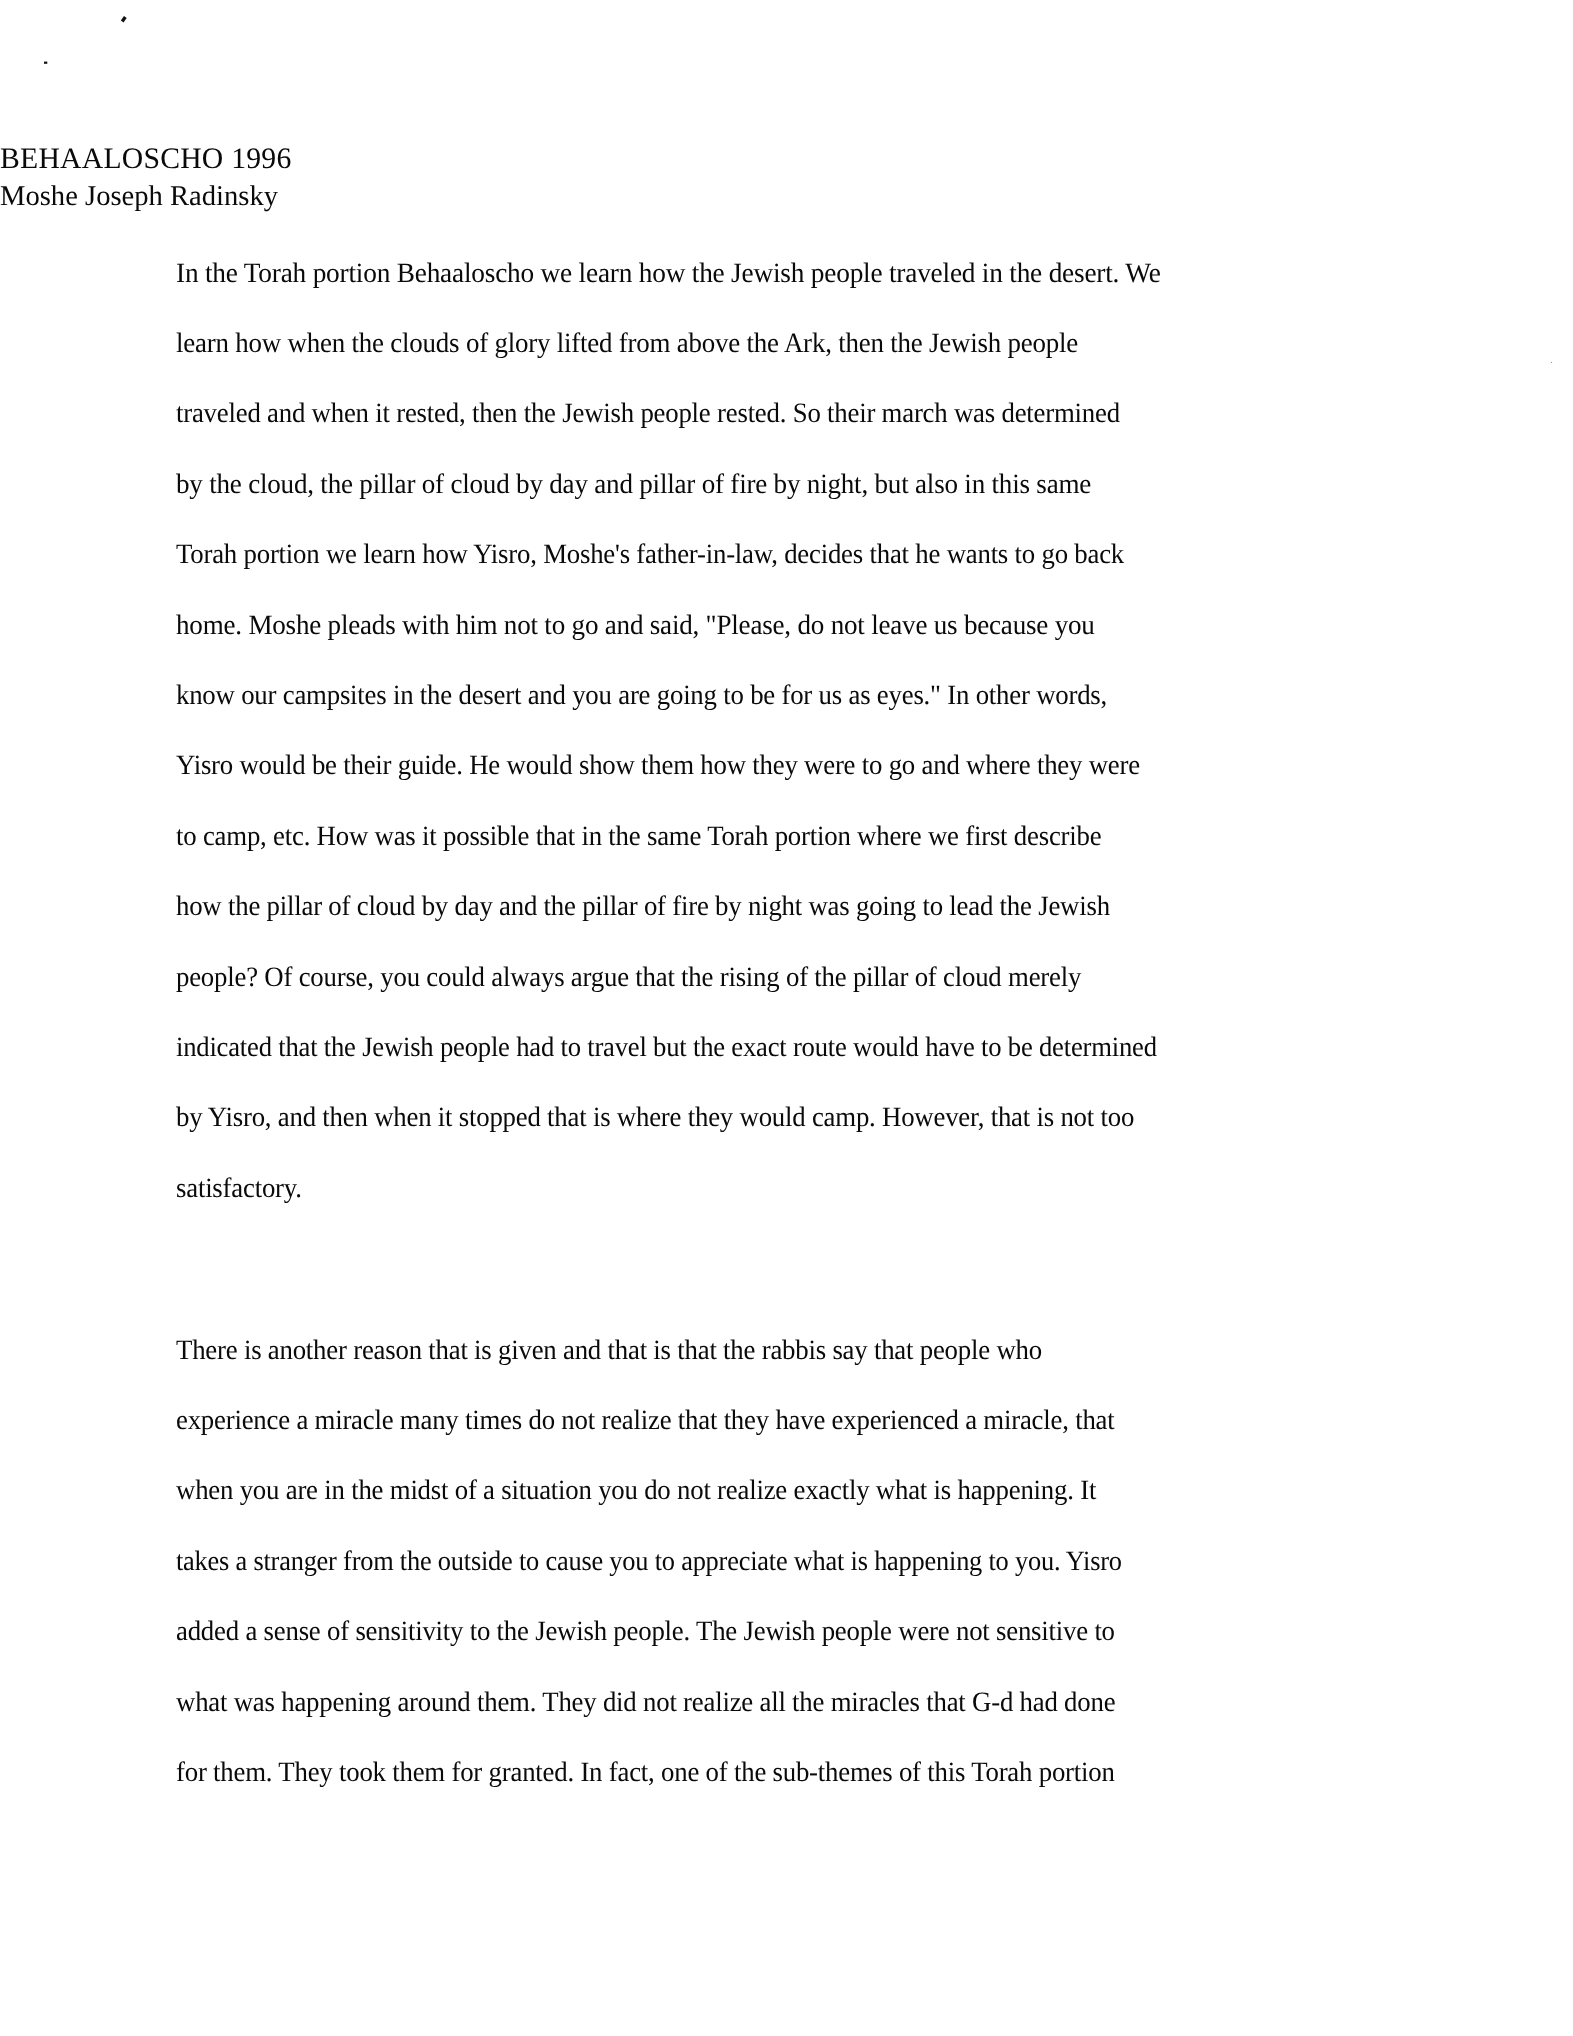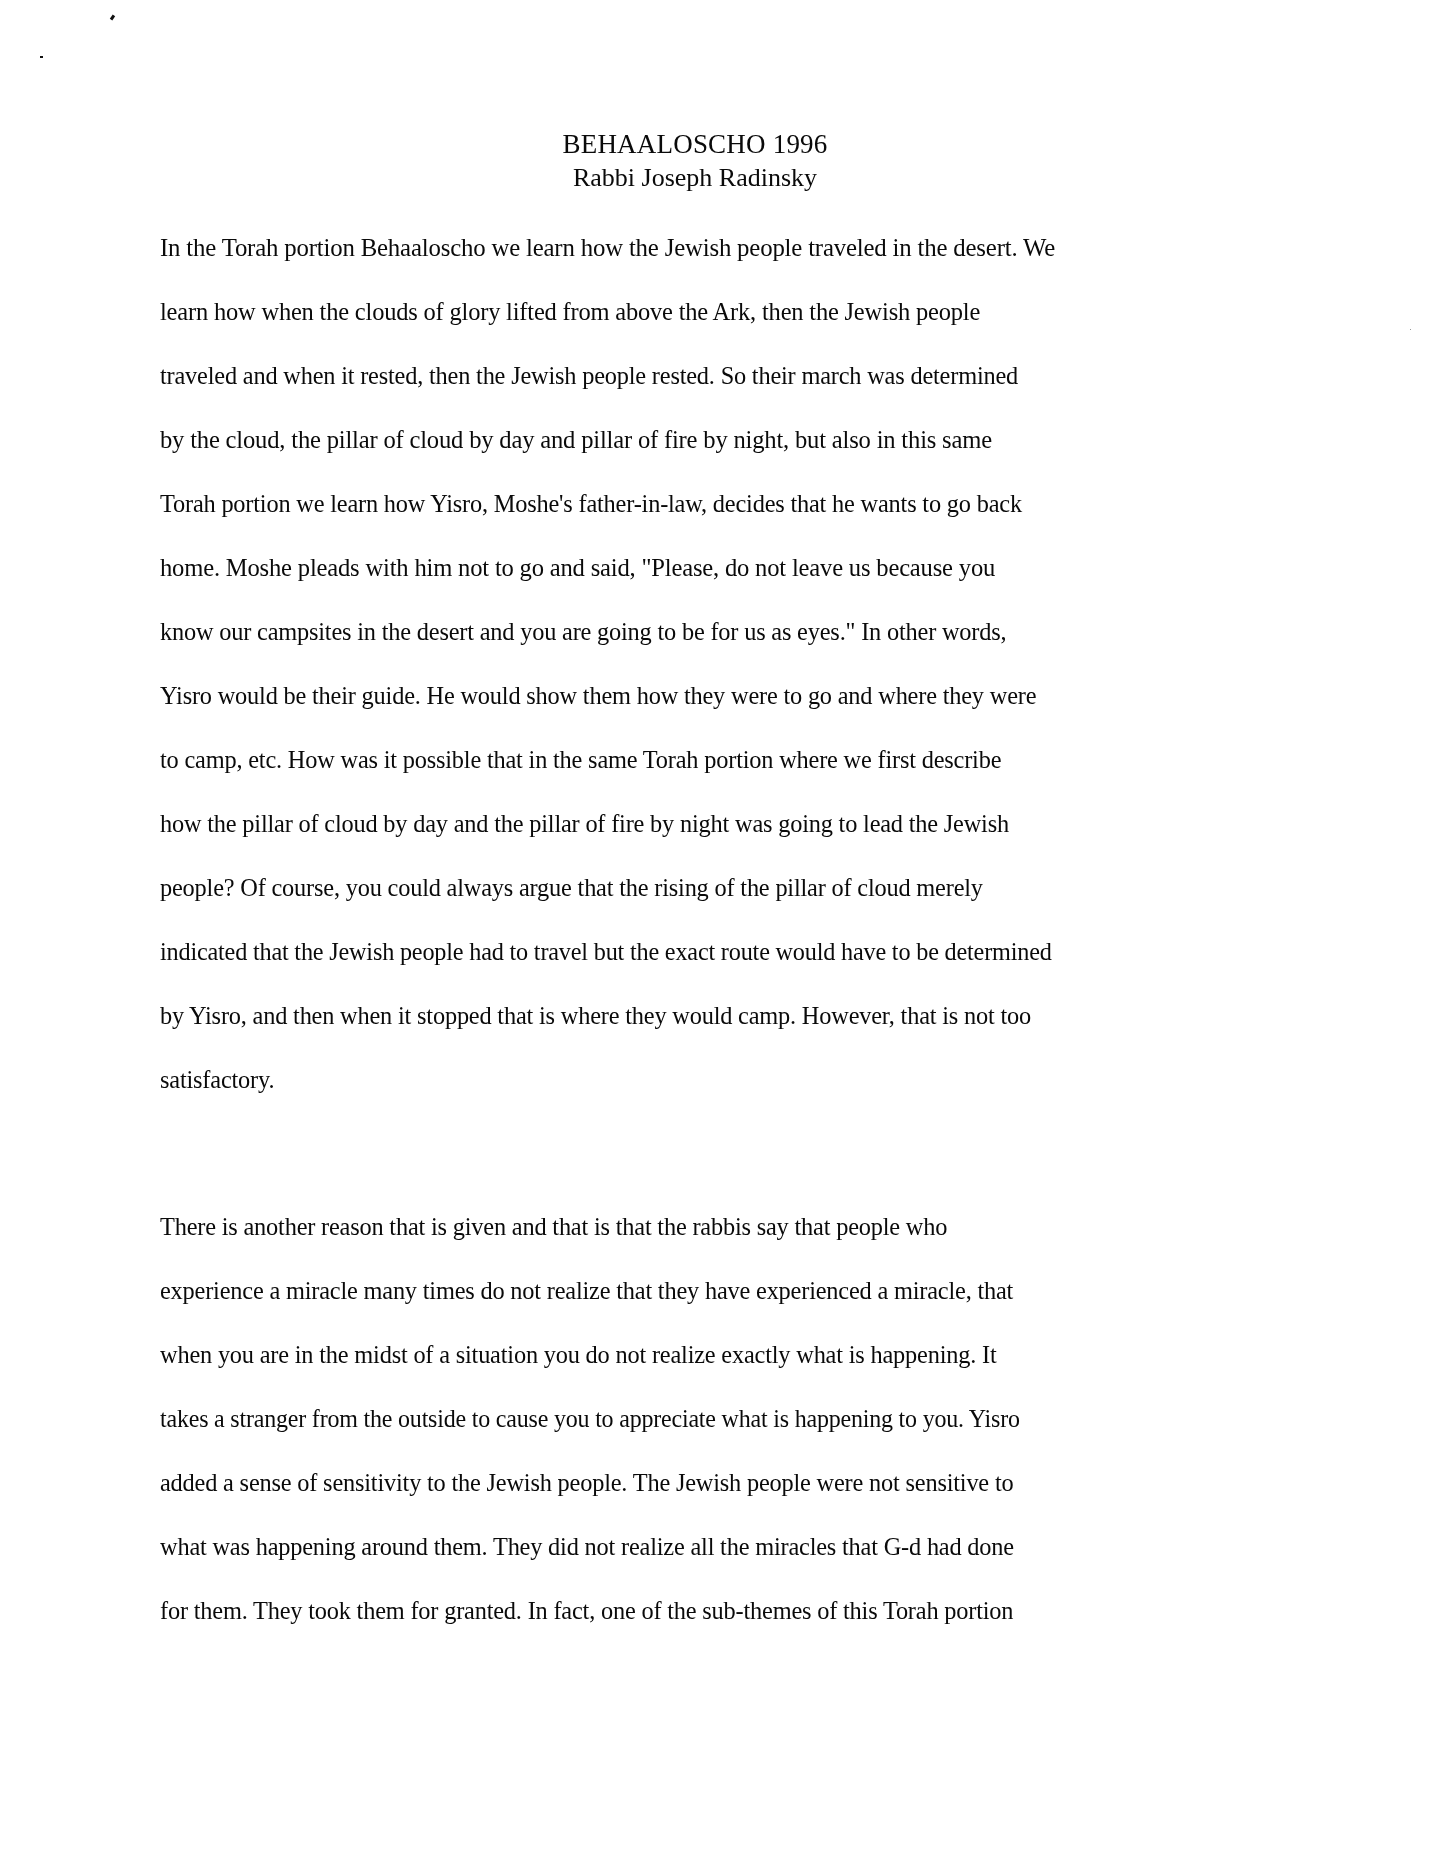--- a/index.html
+++ b/index.html
@@ -26,21 +26,20 @@
     background: #111;
   }
   .speck-1 { left: 111px; top: 15px; width: 3px; height: 5px; transform: rotate(35deg); }
   .speck-2 { left: 40px; top: 56px; width: 3px; height: 2px; }
   .speck-3 { left: 1410px; top: 329px; width: 1px; height: 1px; background: #999; }
 
   .header {
     position: absolute;
     left: 0;
     width: 1390px;
-    text-align: center;
   }
   .title {
     top: 128px;
     font-size: 27px;
     line-height: 32px;
     letter-spacing: 0.2px;
   }
   .author {
     top: 162px;
     font-size: 26px;
@@ -59,21 +58,21 @@
 </head>
 <body>
 
 <div class="page">
 
   <div class="speck speck-1"></div>
   <div class="speck speck-2"></div>
   <div class="speck speck-3"></div>
 
   <div class="header title">BEHAALOSCHO 1996</div>
-  <div class="header author">Rabbi Joseph Radinsky</div>
+  <div class="header author">Moshe Joseph Radinsky</div>
 
   <div>
     <div class="line" style="top:233px; transform:scaleX(0.974);">In the Torah portion Behaaloscho we learn how the Jewish people traveled in the desert.  We</div>
     <div class="line" style="top:297px; transform:scaleX(0.96);">learn how when the clouds of glory lifted from above the Ark, then the Jewish people</div>
     <div class="line" style="top:361px; transform:scaleX(0.955);">traveled and when it rested, then the Jewish people rested.  So their march was determined</div>
     <div class="line" style="top:425px; transform:scaleX(0.965);">by the cloud, the pillar of cloud by day and pillar of fire by night, but also in this same</div>
     <div class="line" style="top:489px; transform:scaleX(0.955);">Torah portion we learn how Yisro, Moshe's father-in-law, decides that he wants to go back</div>
     <div class="line" style="top:553px; transform:scaleX(0.965);">home.  Moshe pleads with him not to go and said, "Please, do not leave us because you</div>
     <div class="line" style="top:617px; transform:scaleX(0.955);">know our campsites in the desert and you are going to be for us as eyes."  In other words,</div>
     <div class="line" style="top:681px; transform:scaleX(0.955);">Yisro would be their guide.  He would show them how they were to go and where they were</div>

